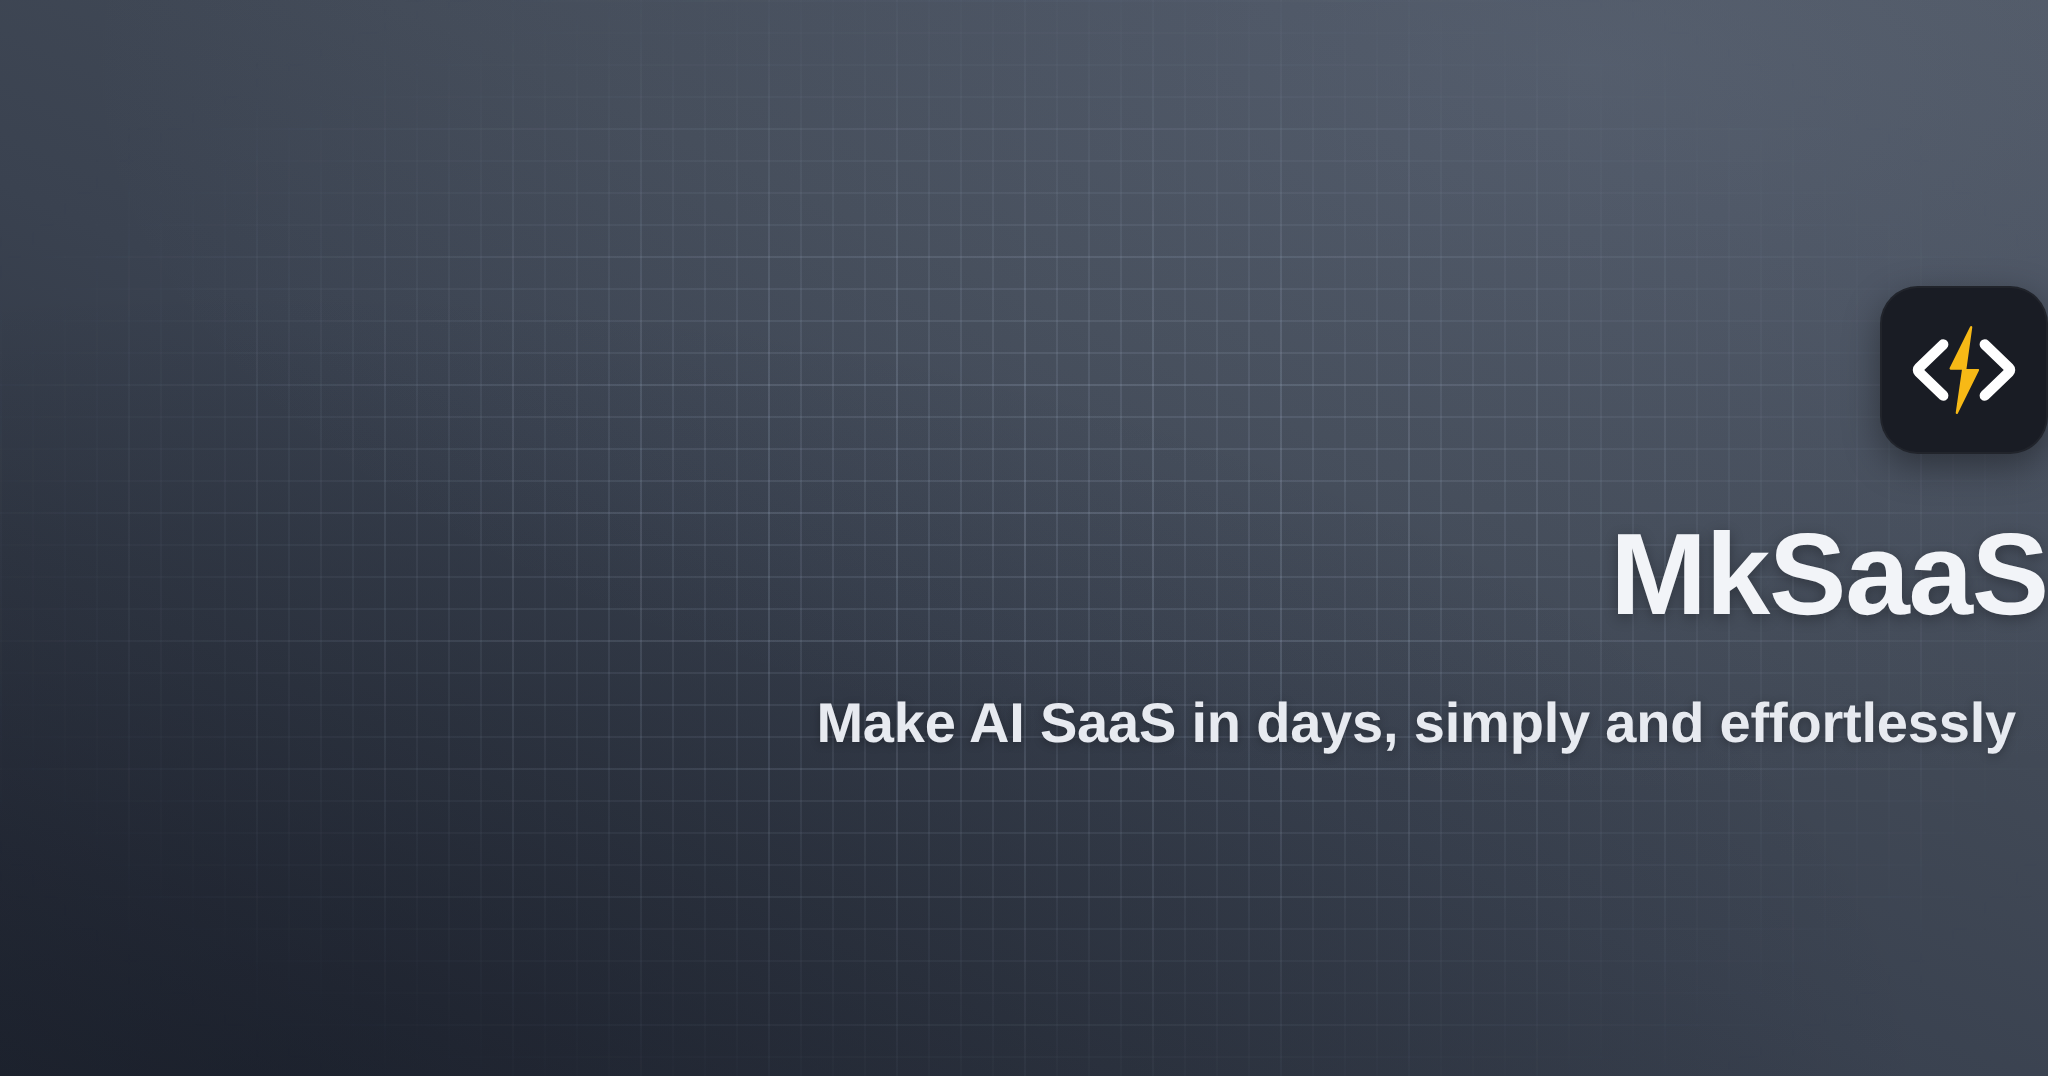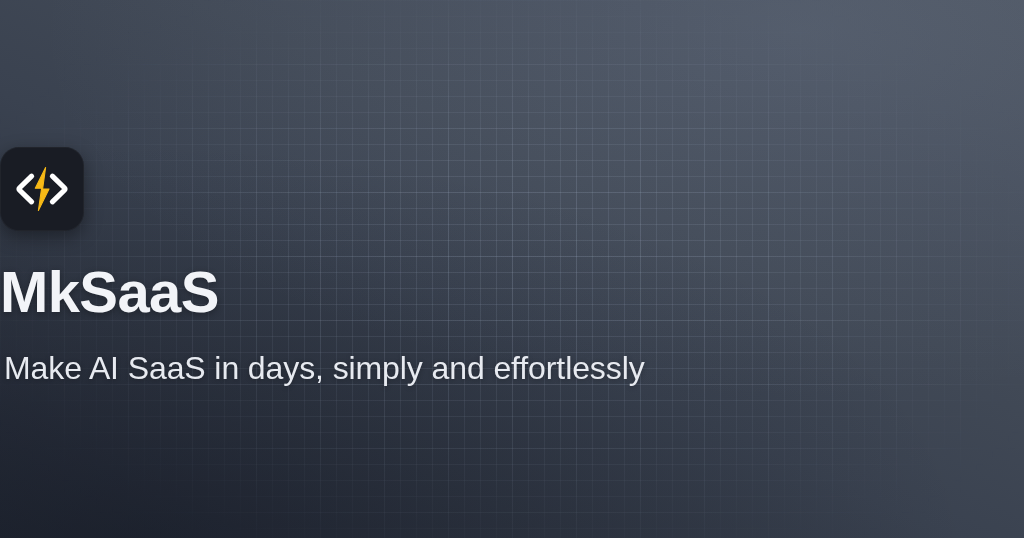--- a/index.html
+++ b/index.html
@@ -92,21 +92,21 @@
         rgba(0,0,0,0) 94%);
     pointer-events: none;
   }
 
   
   .content {
     position: absolute;
     inset: 0;
     display: flex;
     flex-direction: column;
-    align-items: flex-start;
+    align-items: flex-end;
     justify-content: center;
     text-align: center;
   }
 
   
   .logo-mark {
     width: 84px;
     height: 84px;
     border-radius: 19px;
     background: #191c24;
@@ -128,25 +128,25 @@
     line-height: 1;
     font-weight: 700;
     letter-spacing: -0.6px;
     color: #f2f4f8;
     margin-top: 32px;
     text-shadow: 0 2px 7px rgba(0,0,0,0.30);
     white-space: nowrap;
   }
 
   .brand-tagline {
-    margin: 4px;
+    margin: 16px;
     padding: 0;
-    font-size: 32px;
+    font-size: 28px;
     line-height: 1.2;
-    font-weight: 400;
+    font-weight: 700;
     letter-spacing: -0.1px;
     color: #e7eaf0;
     margin-top: 28px;
     text-shadow: 0 1px 5px rgba(0,0,0,0.28);
     white-space: nowrap;
   }
 </style>
 </head>
 <body>
 

